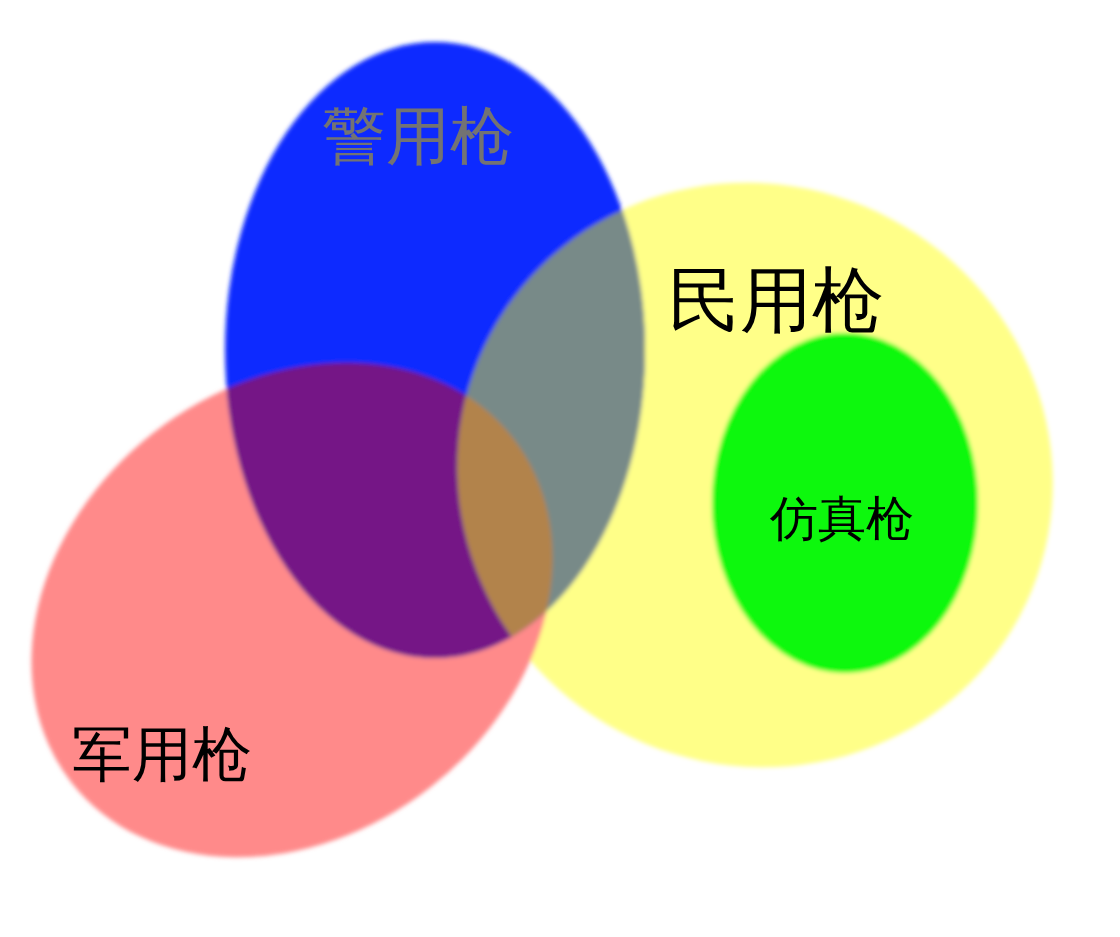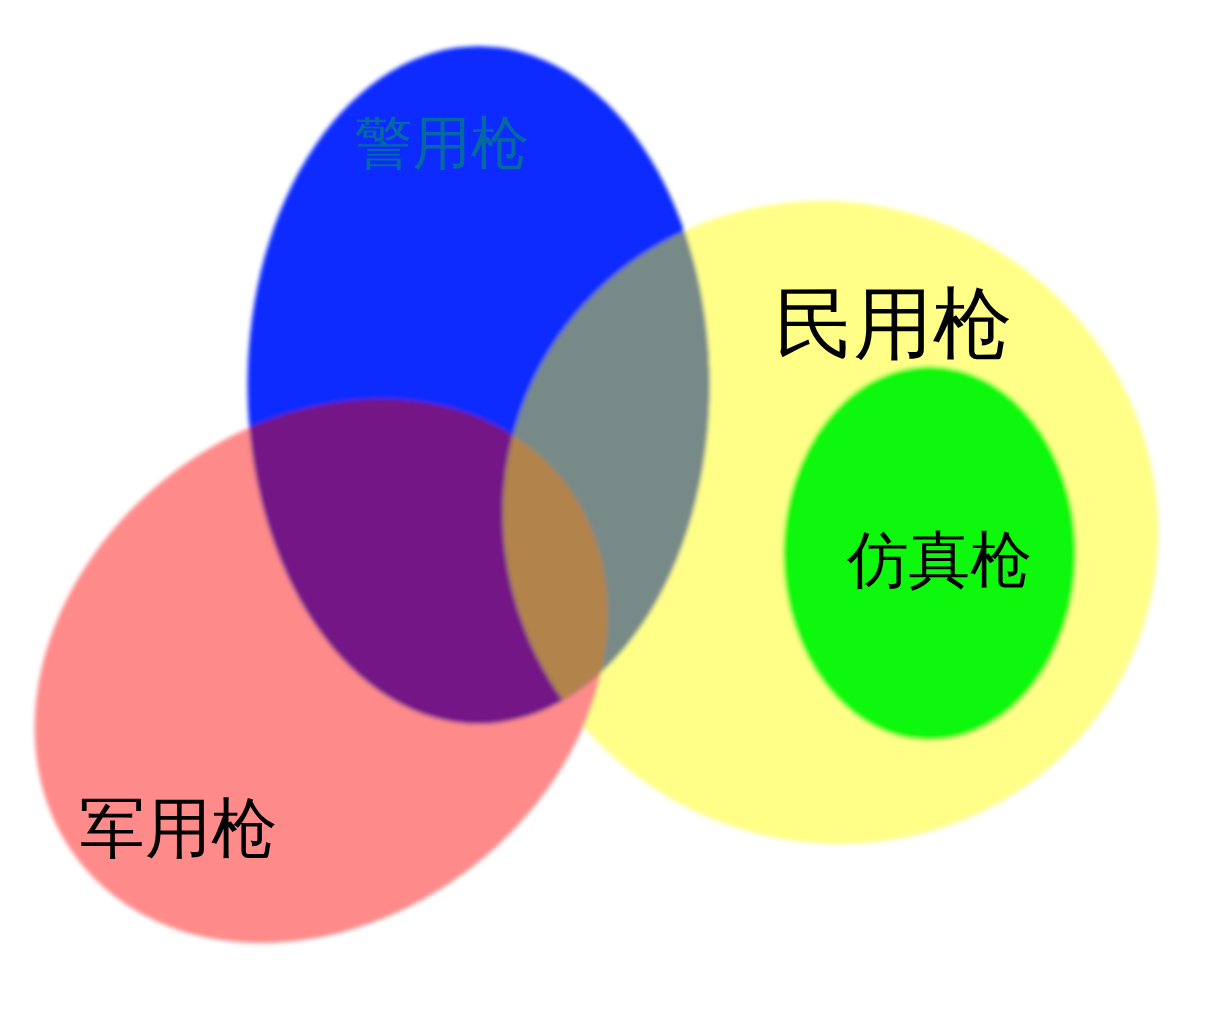--- a/index.html
+++ b/index.html
@@ -40,16 +40,16 @@
       <ellipse cx="755" cy="475" rx="300" ry="290" transform="rotate(28 755 475)" fill="#788a88"></ellipse>
       <g clip-path="url(#clipYellow)">
         <ellipse cx="292" cy="610" rx="280" ry="225" transform="rotate(-38 292 610)" fill="#b2834c"></ellipse>
       </g>
     </g>
 
     <ellipse cx="845" cy="503" rx="133" ry="170" fill="#0cf80c"></ellipse>
   </g>
 </svg>
 
-<div class="lbl" style="left:322px; top:104px; font-size:53px; color:#0369a1;">警用枪</div>
-<div class="lbl" style="left:704px; top:264px; font-size:72px; color:#000000;font-family:Liberation Mono, monospace;">民用枪</div>
-<div class="lbl" style="left:770px; top:482px; font-size:56px; color:#000000;">仿真枪</div>
+<div class="lbl" style="left:322px; top:104px; font-size:64px; color:#737373;">警用枪</div>
+<div class="lbl" style="left:668px; top:264px; font-size:72px; color:#000000;">民用枪</div>
+<div class="lbl" style="left:770px; top:494px; font-size:48px; color:#000000;">仿真枪</div>
 <div class="lbl" style="left:72px; top:724px; font-size:60px; color:#000000;">军用枪</div>
 
 </body></html>

